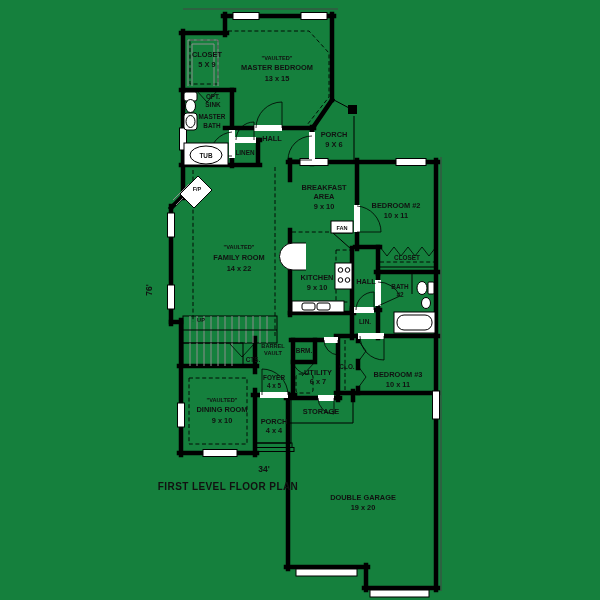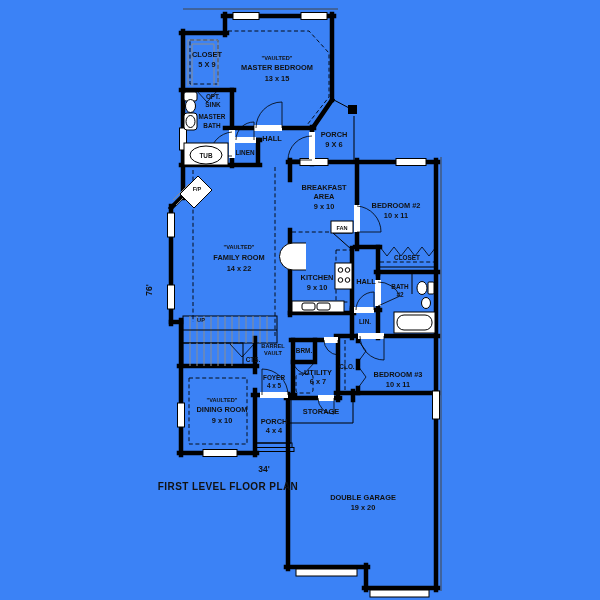--- a/index.html
+++ b/index.html
@@ -1,16 +1,16 @@
 <!DOCTYPE html>
 <html><head>
 <meta charset="utf-8">
 <style>
   html,body{margin:0;padding:0;background:#ffffff;}
-  .stage{position:relative;width:600px;height:600px;background:#3b82f6;overflow:hidden;}
+  .stage{position:relative;width:600px;height:600px;background:#15803d;overflow:hidden;}
   svg{display:block;}
   text{font-family:"Liberation Sans", sans-serif;font-weight:bold;fill:#111;text-anchor:middle;}
   .f5{font-size:5.6px;}
   .f6{font-size:6.4px;}
   .f7{font-size:7.4px;}
   .f8{font-size:8.5px;}
   .f9{font-size:10px;letter-spacing:.4px;}
   .w{stroke:#000;stroke-width:4.5;fill:none;stroke-linecap:square;}
   .t{stroke:#000;stroke-width:1;fill:none;}
   .tt{stroke:#444;stroke-width:1;fill:none;}

